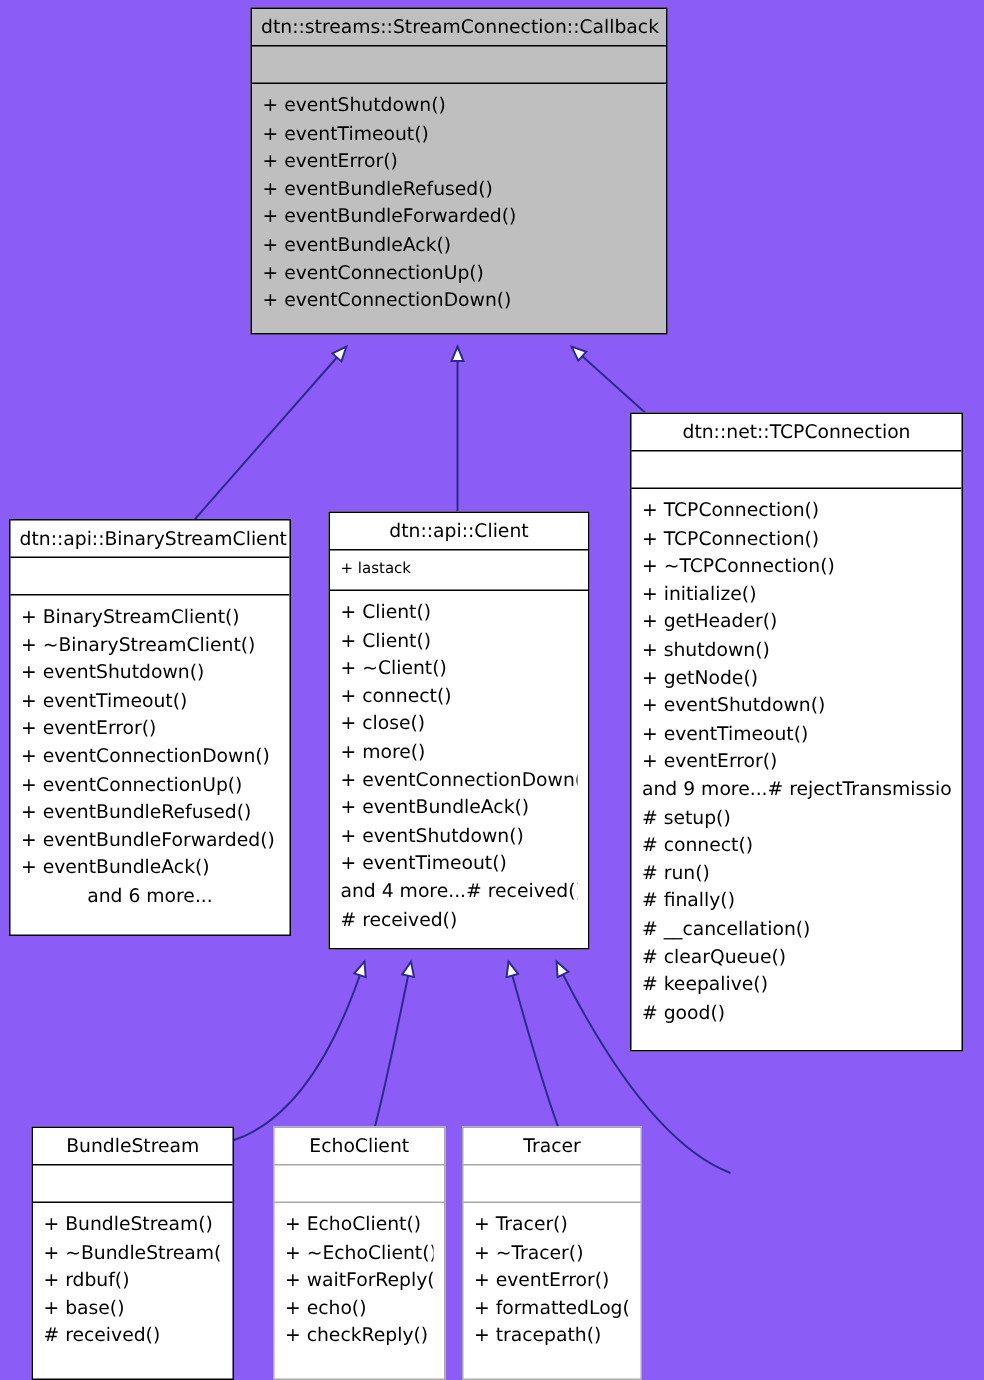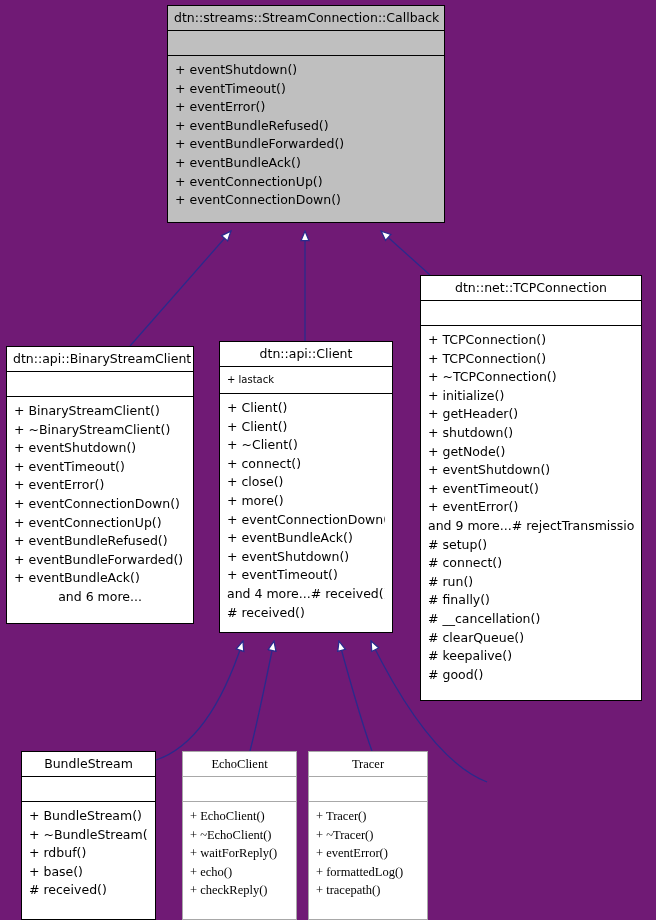--- a/index.html
+++ b/index.html
@@ -9,21 +9,21 @@
   }
   body {
     font-family: "DejaVu Sans", "Liberation Sans", sans-serif;
     -webkit-font-smoothing: antialiased;
   }
   #canvas {
     position: relative;
     width: 656px;
     height: 920px;
     overflow: hidden;
-    background: #701a75;
+    background: #8b5cf6;
   }
   #edges {
     position: absolute;
     left: 0;
     top: 0;
     width: 656px;
     height: 920px;
     pointer-events: none;
   }
 
@@ -32,21 +32,20 @@
     box-sizing: border-box;
     background: #ffffff;
     display: flex;
     flex-direction: column;
   }
   .uml-box.black {
     border: 1px solid #000000;
   }
   .uml-box.grey {
     border: 1px solid #a8a8a8;
-    font-family: Liberation Serif, serif;
   }
   .uml-box.filled {
     background: #bfbfbf;
   }
 
   .uml-title {
     text-align: center;
     font-size: 12.5px;
     color: #000000;
     padding: 5px 6px 5px 6px;

